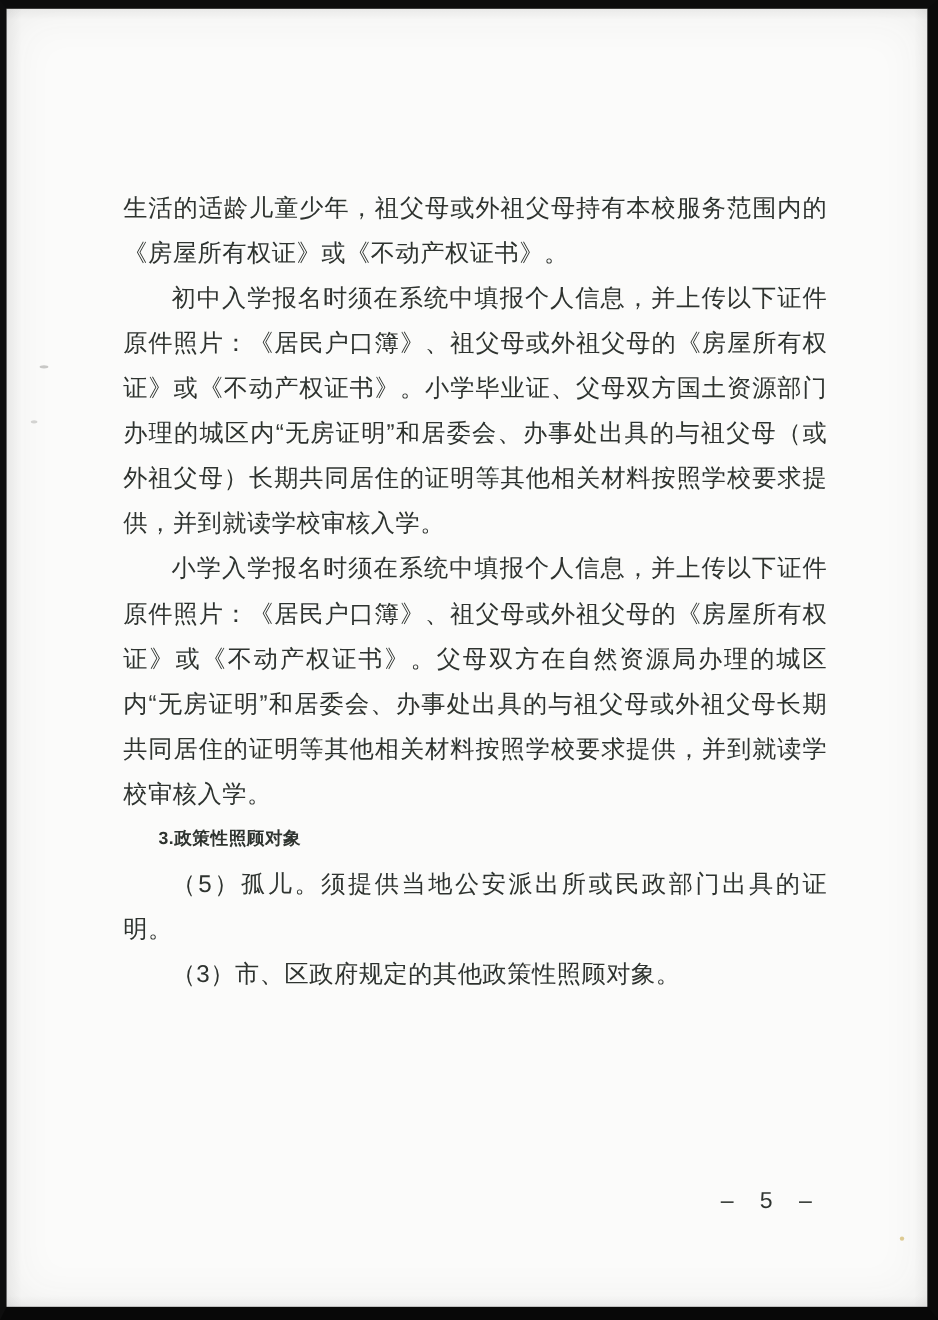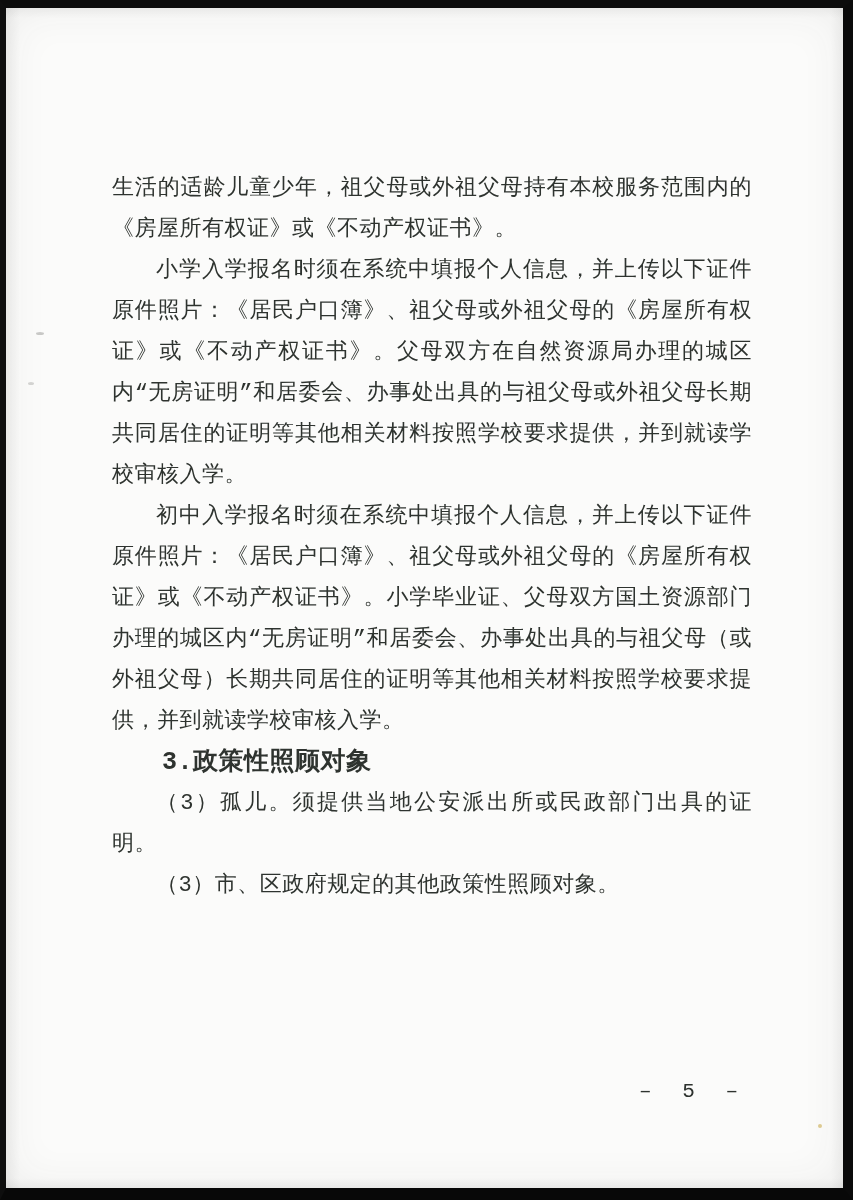--- a/index.html
+++ b/index.html
@@ -12,42 +12,42 @@
     width: 853px;
     height: 1200px;
     box-sizing: border-box;
     background: #fbfbfa;
     border-left: 6px solid #0e0e0e;
     border-top: 8px solid #0c0c0c;
     border-right: 10px solid #0a0a0a;
     border-bottom: 12px solid #080808;
     box-shadow: inset 0 0 45px rgba(60,60,60,0.07);
     overflow: hidden;
-    font-family: Liberation Mono, monospace;
+    font-family: Liberation Sans, sans-serif;
   }
   .text-block {
     position: absolute;
     left: 106px;
     top: 160px;
     width: 640px;
     font-size: 22px;
     line-height: 41px;
     color: #2e332f;
     text-align: justify;
     letter-spacing: 0.5px;
   }
   .para {
     margin: 0;
   }
   .indent {
     text-indent: 2em;
   }
   .heading {
     font-weight: bold;
-    font-size: 25px;
+    font-size: 16px;
     text-indent: 2em;
   }
   .page-number {
     position: absolute;
     top: 1072px;
     right: 96px;
     font-size: 21px;
     letter-spacing: 9px;
     color: #2e332f;
   }
@@ -75,22 +75,22 @@
 <div class="scan-page">
 
   <div class="scan-shade"></div>
 
   <div class="speck speck-1"></div>
   <div class="speck speck-2"></div>
   <div class="speck speck-3"></div>
 
   <div class="text-block">
     <p class="para">生活的适龄儿童少年，祖父母或外祖父母持有本校服务范围内的《房屋所有权证》或《不动产权证书》。</p>
+    <p class="para indent">初中入学报名时须在系统中填报个人信息，并上传以下证件原件照片：《居民户口簿》、祖父母或外祖父母的《房屋所有权证》或《不动产权证书》。小学毕业证、父母双方国土资源部门办理的城区内“无房证明”和居委会、办事处出具的与祖父母（或外祖父母）长期共同居住的证明等其他相关材料按照学校要求提供，并到就读学校审核入学。</p>
     <p class="para indent">小学入学报名时须在系统中填报个人信息，并上传以下证件原件照片：《居民户口簿》、祖父母或外祖父母的《房屋所有权证》或《不动产权证书》。父母双方在自然资源局办理的城区内“无房证明”和居委会、办事处出具的与祖父母或外祖父母长期共同居住的证明等其他相关材料按照学校要求提供，并到就读学校审核入学。</p>
-    <p class="para indent">初中入学报名时须在系统中填报个人信息，并上传以下证件原件照片：《居民户口簿》、祖父母或外祖父母的《房屋所有权证》或《不动产权证书》。小学毕业证、父母双方国土资源部门办理的城区内“无房证明”和居委会、办事处出具的与祖父母（或外祖父母）长期共同居住的证明等其他相关材料按照学校要求提供，并到就读学校审核入学。</p>
     <p class="para heading">3.政策性照顾对象</p>
-    <p class="para indent">（3）孤儿。须提供当地公安派出所或民政部门出具的证明。</p>
+    <p class="para indent">（5）孤儿。须提供当地公安派出所或民政部门出具的证明。</p>
     <p class="para indent">（3）市、区政府规定的其他政策性照顾对象。</p>
   </div>
 
   <div class="page-number">– 5 –</div>
 
 </div>
 
 </body></html>

